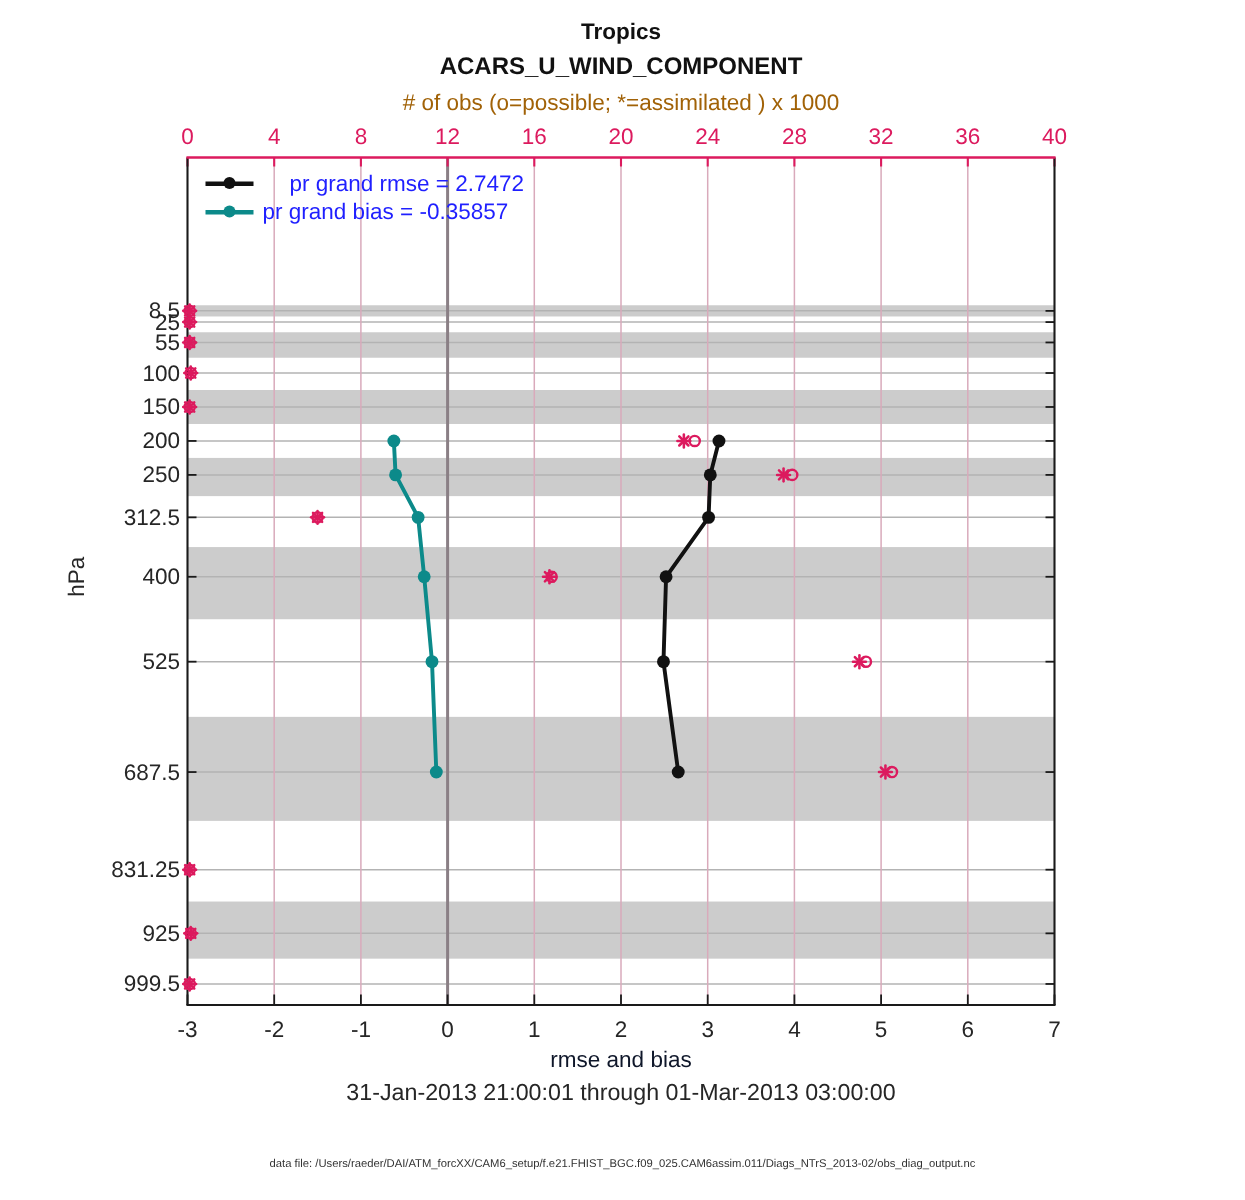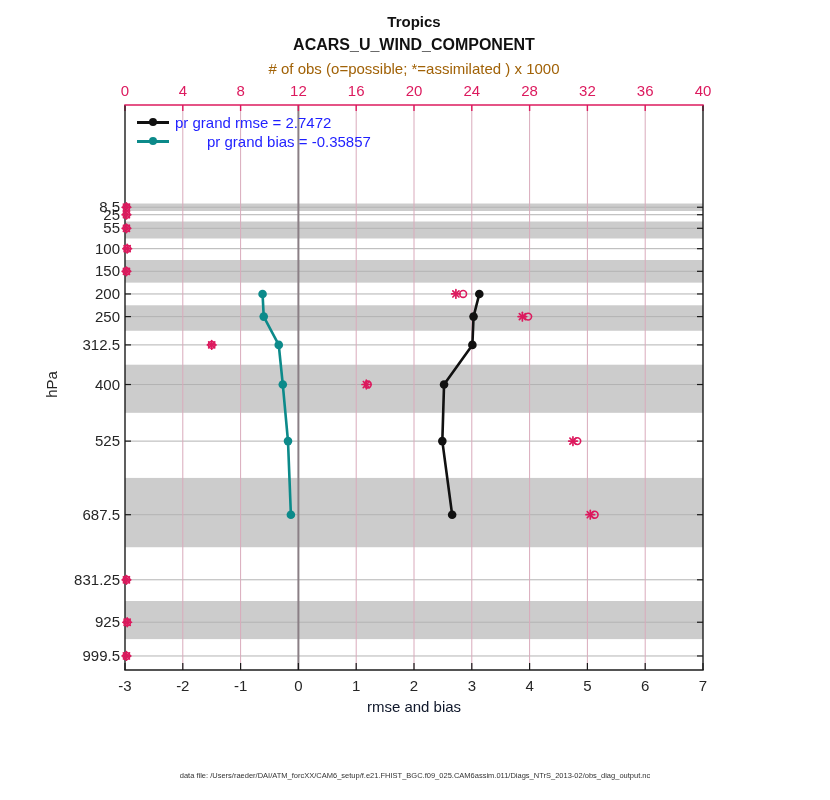--- a/index.html
+++ b/index.html
@@ -9,22 +9,22 @@
   .overlay{position:absolute;white-space:nowrap;}
   .titleblock{left:125px;width:578px;text-align:center;}
   #region-title{top:13px;font-size:15px;font-weight:bold;color:#111111;}
   #main-title{top:36px;font-size:16px;font-weight:bold;color:#111111;}
   #obs-axis-label{top:60px;font-size:15px;color:#a16207;}
   #ylabel{left:38px;top:376px;transform:rotate(-90deg);transform-origin:center;font-size:15px;color:#262626;}
   #xlabel{top:698px;font-size:15px;color:#0f172a;}
   #timespan{top:720px;font-size:15.5px;color:#262626;}
   #datafile{left:0;width:830px;text-align:center;top:771px;font-size:7.5px;color:#333333;}
   .legend-row{position:absolute;height:18px;display:flex;align-items:center;}
-  #legend-rmse{left:137px;top:113px;}
-  #legend-bias{left:137px;top:132px;gap:32px;}
+  #legend-rmse{left:137px;top:113px;gap:18px;}
+  #legend-bias{left:137px;top:132px;}
   .legend-swatch{width:32px;height:18px;position:relative;margin-right:6px;}
   .legend-line{position:absolute;left:0;right:0;top:8px;height:2.6px;}
   .legend-dot{position:absolute;left:12px;top:5px;width:8px;height:8px;border-radius:50%;}
   .legend-text{font-size:15px;color:#1f1fff;}
 </style>
 </head>
 <body>
 
 <div id="stage">
 
@@ -250,14 +250,15 @@
   </div>
   <div class="legend-row" id="legend-bias">
     <span class="legend-swatch">
       <span class="legend-line" style="background:#0c8a8a"></span>
       <span class="legend-dot" style="background:#0c8a8a"></span>
     </span>
     <span class="legend-text">pr grand bias = -0.35857</span>
   </div>
 
   <div class="overlay titleblock" id="xlabel">rmse and bias</div>
+  <div class="overlay titleblock" id="timespan">31-Jan-2013 21:00:01 through 01-Mar-2013 03:00:00</div>
   <div class="overlay" id="datafile">data file: /Users/raeder/DAI/ATM_forcXX/CAM6_setup/f.e21.FHIST_BGC.f09_025.CAM6assim.011/Diags_NTrS_2013-02/obs_diag_output.nc</div>
 </div>
 
 </body></html>

